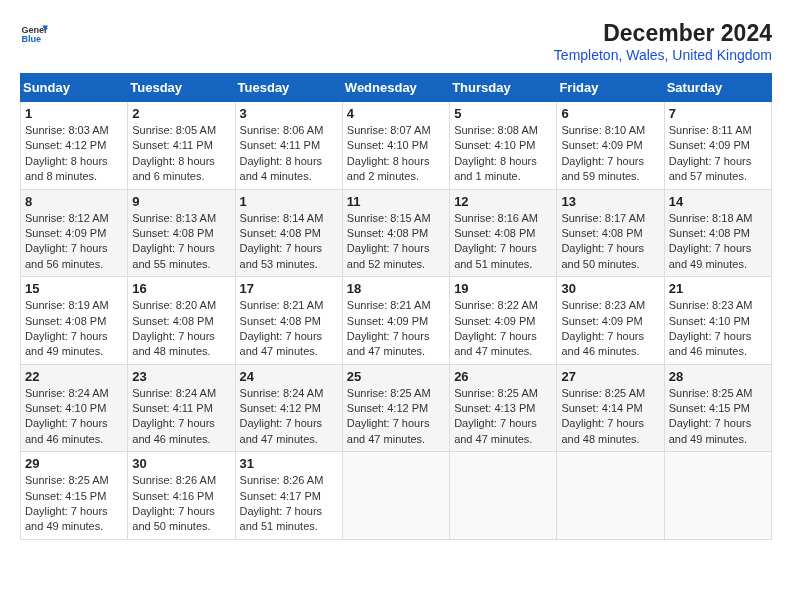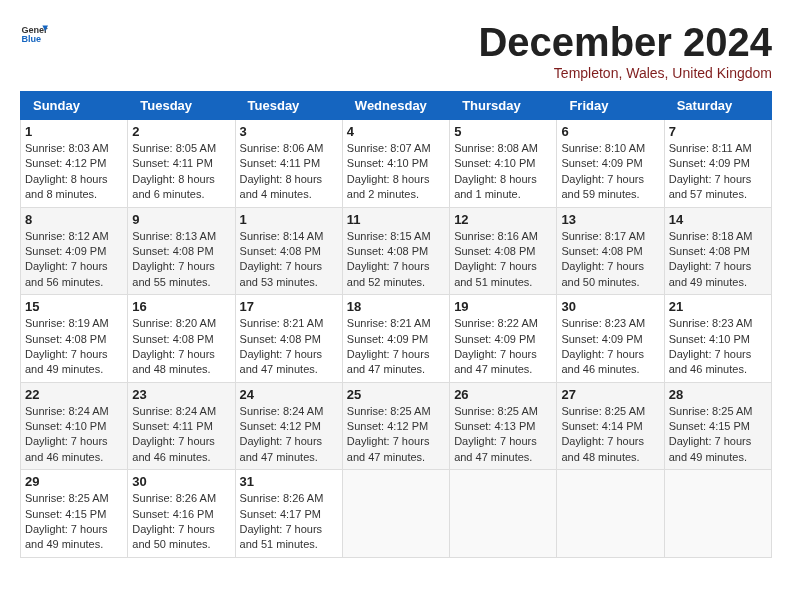--- a/index.html
+++ b/index.html
@@ -22,37 +22,37 @@
       gap: 4px;
     }
     .logo-icon {
       width: 28px;
       height: 28px;
     }
     .title-area {
       text-align: right;
     }
     .main-title {
-      font-size: 40px;
+      font-size: 23px;
       font-weight: bold;
       color: #222;
     }
     .subtitle {
       font-size: 14px;
-      color: #7f1d1d;
+      color: #1d4ed8;
     }
     .calendar-table {
       width: 100%;
       border-collapse: collapse;
       font-size: 11px;
     }
     .calendar-table thead tr th {
       background-color: #1565c0;
       color: #fff;
-      padding: 6px 12px;
+      padding: 6px 2px;
       text-align: left;
       font-size: 13px;
       font-weight: bold;
       border: 1px solid #1565c0;
     }
     .calendar-table tbody tr td {
       vertical-align: top;
       padding: 4px 4px;
       border: 1px solid #ddd;
       background: #fff;

